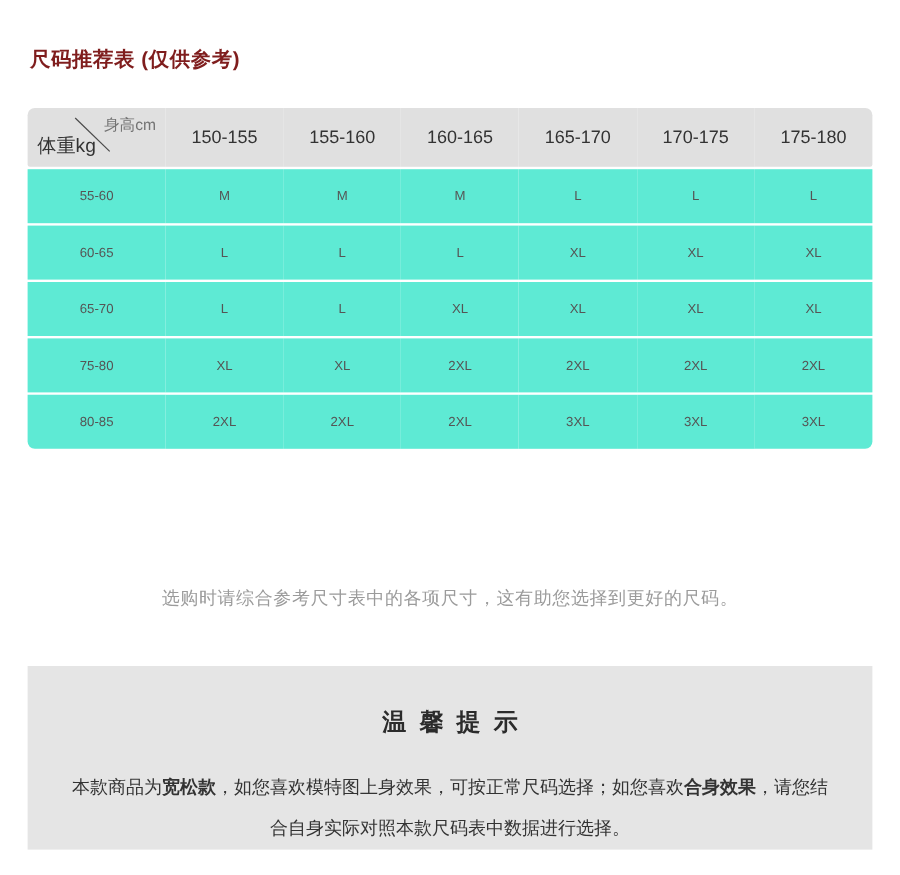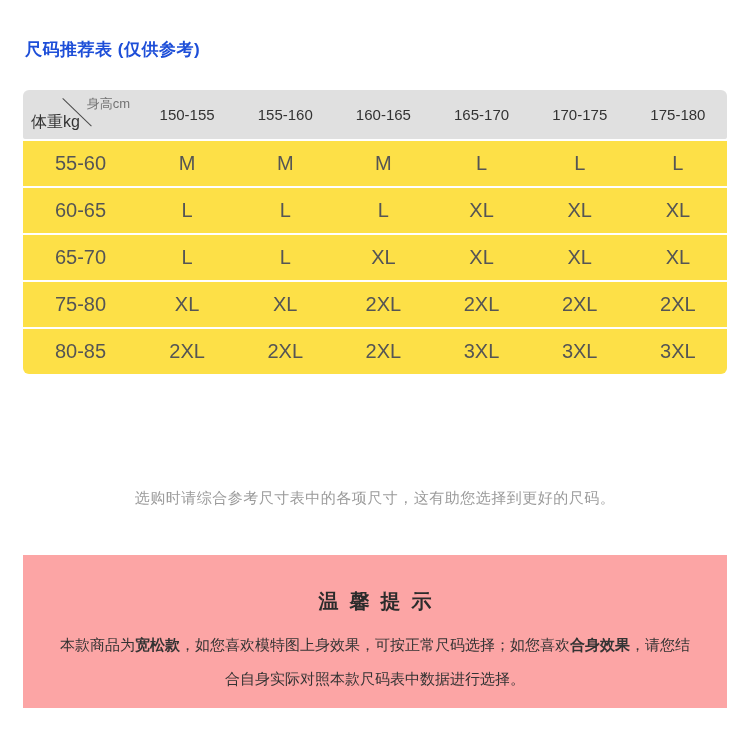--- a/index.html
+++ b/index.html
@@ -1,38 +1,38 @@
 <!DOCTYPE html>
 <html><head>
 <meta charset="utf-8">
 <style>
   * { box-sizing: border-box; margin: 0; padding: 0; }
   html, body { width: 750px; background: #ffffff; font-family: "Liberation Sans", sans-serif; }
   body { height: 729px; position: relative; color: #333; }
 
   .page-title {
     position: absolute; left: 25px; top: 38px;
-    font-size: 17px; font-weight: bold; color: #1d4ed8; letter-spacing: 0.5px;
+    font-size: 17px; font-weight: bold; color: #7f1d1d; letter-spacing: 0.5px;
   }
 
   table.size-table {
     position: absolute; left: 23px; top: 88px; width: 704px;
     border-collapse: separate; border-spacing: 0 2px; table-layout: fixed;
   }
   table.size-table col.col-weight { width: 115px; }
   table.size-table th, table.size-table td {
     text-align: center; vertical-align: middle; font-weight: normal;
   }
   table.size-table thead th {
     background: #e0e0e0; height: 49px; font-size: 15px; color: #333;
   }
   table.size-table thead th:first-child { border-top-left-radius: 6px; border-bottom-left-radius: 2px; }
   table.size-table thead th:last-child  { border-top-right-radius: 6px; border-bottom-right-radius: 2px; }
   table.size-table tbody td {
-    background: #fde047; height: 45px; font-size: 20px; color: #555;
+    background: #5eead4; height: 45px; font-size: 11px; color: #555;
   }
   table.size-table tbody tr:last-child td:first-child { border-bottom-left-radius: 6px; }
   table.size-table tbody tr:last-child td:last-child  { border-bottom-right-radius: 6px; }
 
   th.corner-cell { position: relative; }
   .corner-height {
     position: absolute; top: 5px; right: 8px; font-size: 13px; color: #737373;
   }
   .corner-weight {
     position: absolute; bottom: 6px; left: 8px; font-size: 16px; color: #333;
@@ -42,28 +42,28 @@
     background: #4a4a4a; transform: rotate(44deg); transform-origin: 0 0;
   }
 
   .table-note {
     position: absolute; left: 23px; top: 489px; width: 704px;
     text-align: center; font-size: 15px; color: #9b9b9b; letter-spacing: 0.5px;
   }
 
   .tips-box {
     position: absolute; left: 23px; top: 555px; width: 704px; height: 153px;
-    background: #fca5a5; text-align: center; padding-top: 33px;
+    background: #e5e5e5; text-align: center; padding-top: 33px;
   }
   .tips-heading {
     font-size: 20px; font-weight: bold; color: #2b2b2b;
     letter-spacing: 11px; text-indent: 11px;
   }
   .tips-body {
-    margin: 13px auto 0; max-width: 644px;
+    margin: 25px auto 0; max-width: 644px;
     font-size: 15px; line-height: 34px; color: #333;
   }
   .tips-body .bold { font-weight: bold; }
 </style>
 </head>
 <body>
 
 <h1 class="page-title">尺码推荐表  (仅供参考)</h1>
 
 <table class="size-table">

